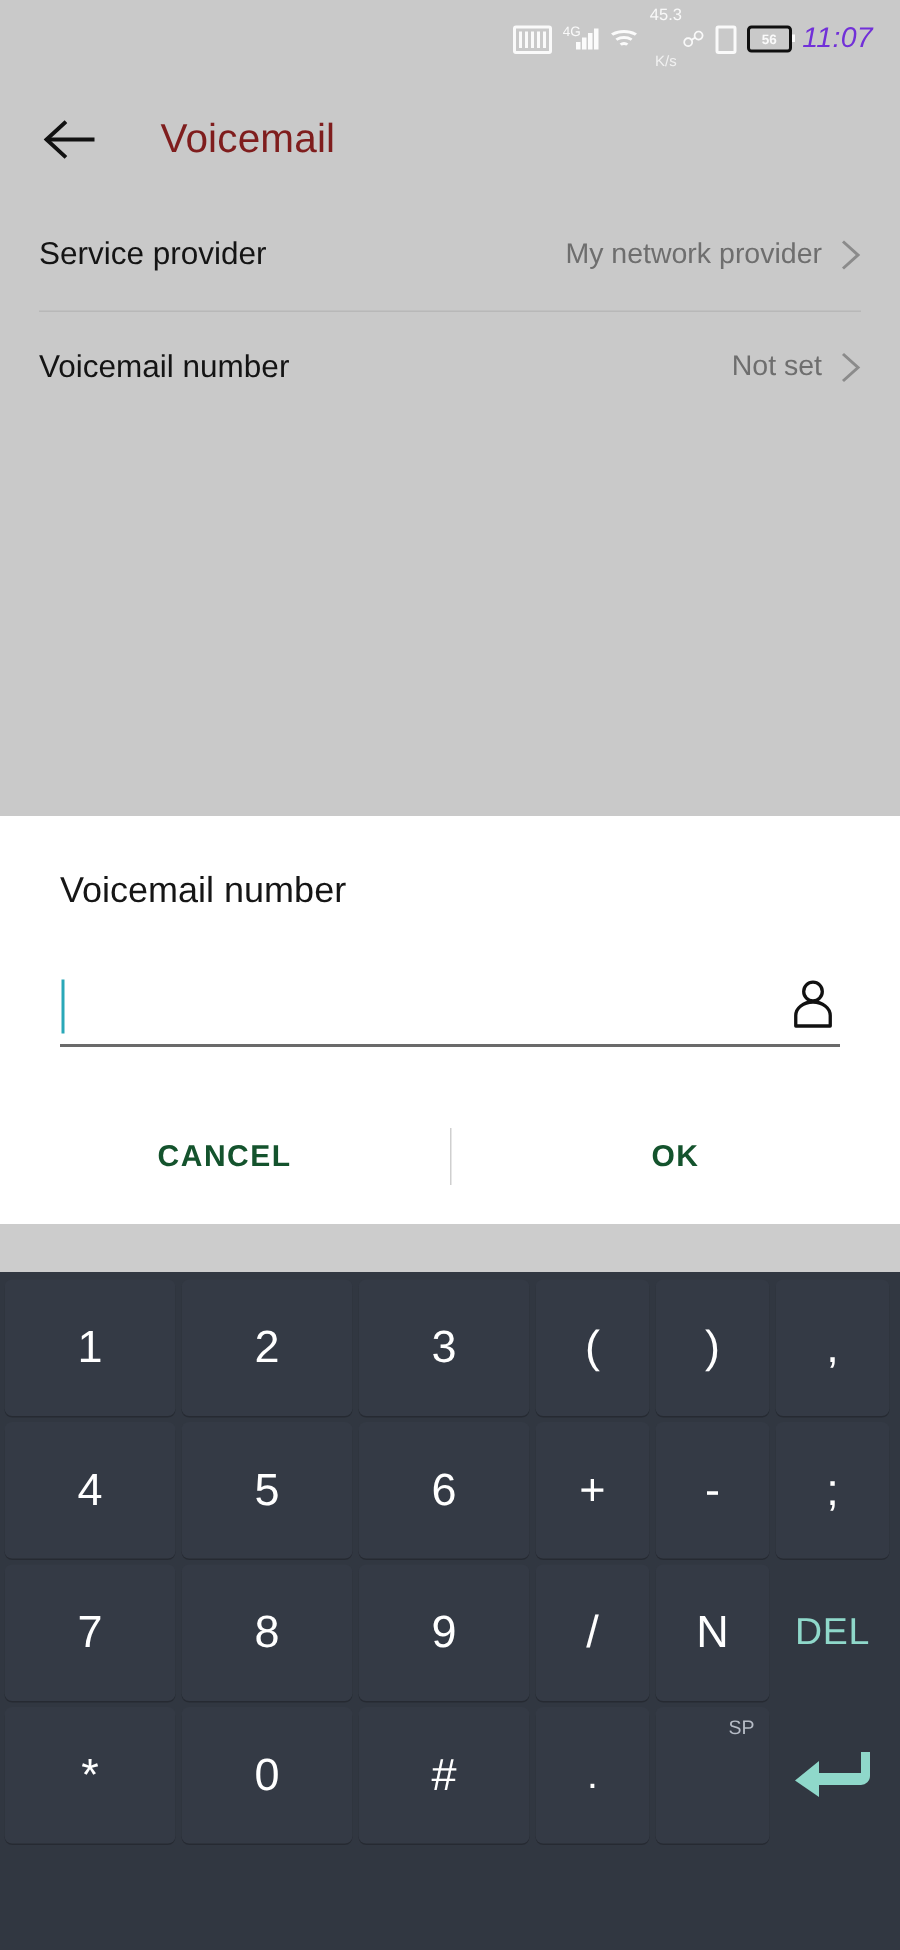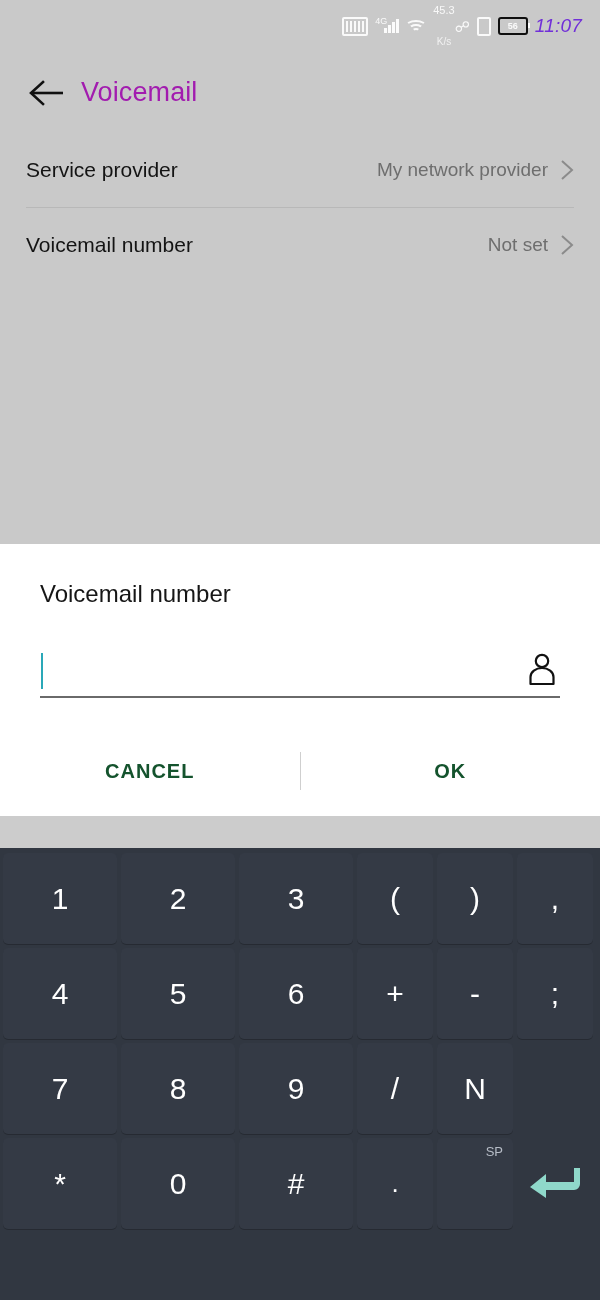--- a/index.html
+++ b/index.html
@@ -133,22 +133,22 @@
     padding: 0 28px;
     box-sizing: border-box;
   }
   .back-arrow {
     width: 38px; height: 38px;
     display: flex; align-items: center; justify-content: center;
     cursor: pointer;
   }
   .app-title {
     font-size: 27px;
-    color: #a21caf;
-    margin-left: 15px;
+    color: #7f1d1d;
+    margin-left: 41px;
     letter-spacing: .1px;
   }
 
   
   .settings-area {
     background: #c9c9c9;
     height: 411px;
   }
   .list-row {
     height: 74px;
@@ -402,20 +402,21 @@
     <div class="key sym">-</div>
     <div class="key sym">;</div>
   </div>
 
   <div class="kb-row">
     <div class="key num">7</div>
     <div class="key num">8</div>
     <div class="key num">9</div>
     <div class="key sym">/</div>
     <div class="key sym">N</div>
+    <div class="key sym del flat">DEL</div>
   </div>
 
   <div class="kb-row">
     <div class="key num">*</div>
     <div class="key num">0</div>
     <div class="key num">#</div>
     <div class="key sym">
         <span class="dot-small">.</span>
       </div>
     <div class="key sym">

